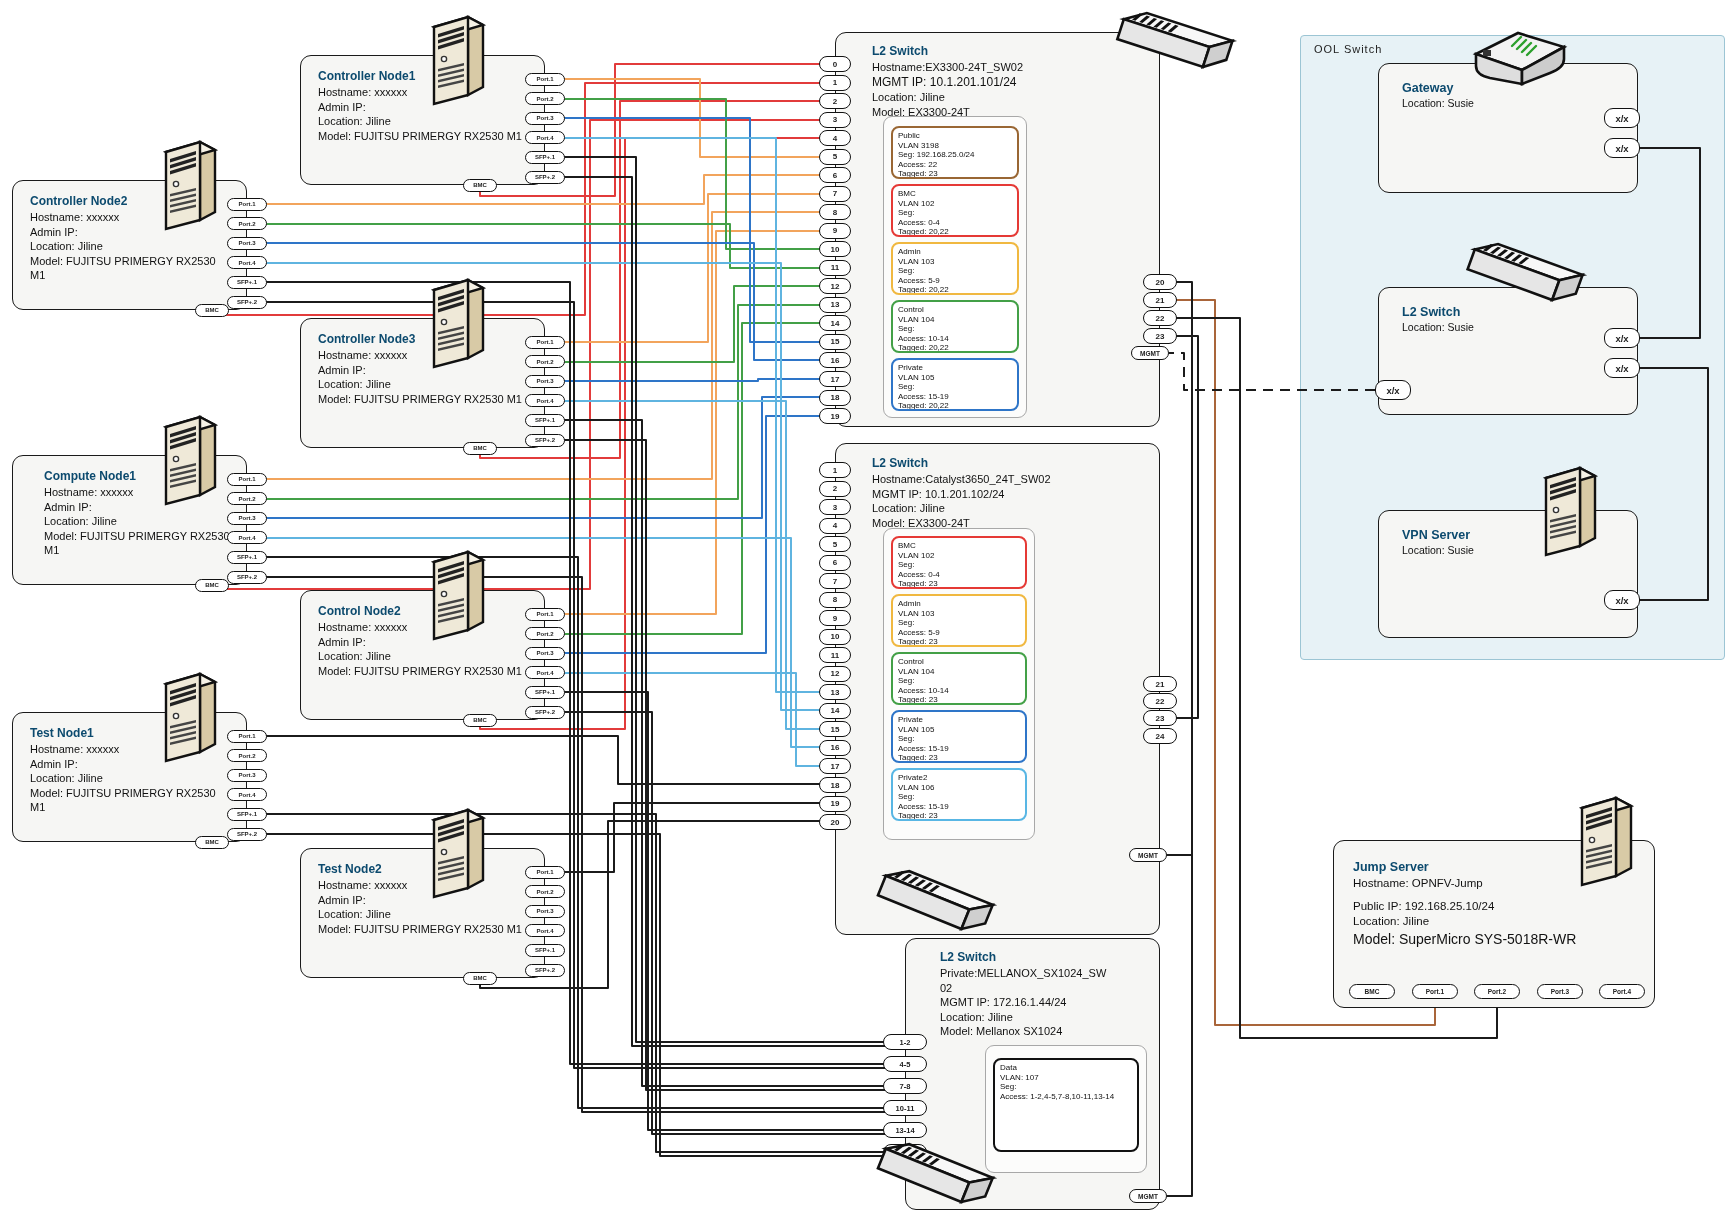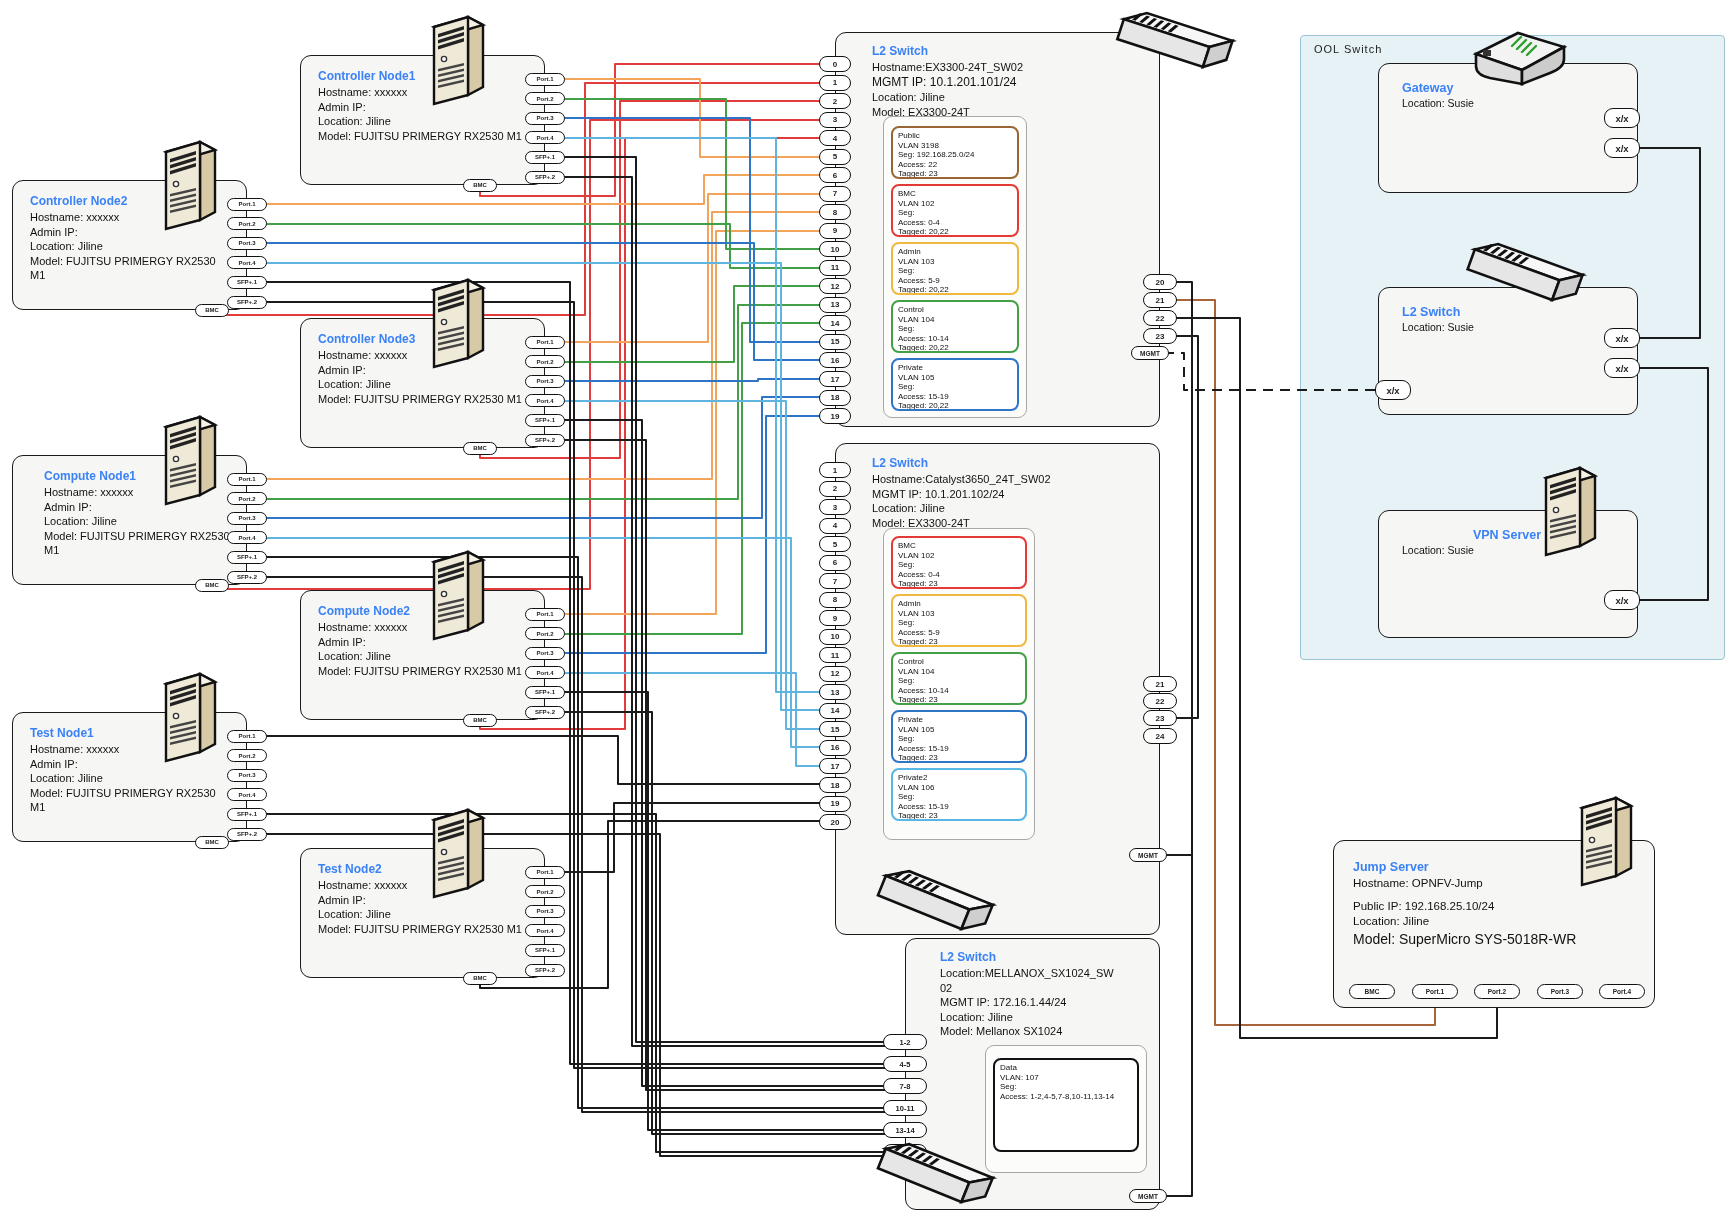--- a/index.html
+++ b/index.html
@@ -2,21 +2,21 @@
 <html><head>
 <meta charset="utf-8">
 <style>
   html,body{margin:0;padding:0;background:#fff;font-family:"Liberation Sans",sans-serif;}
   #canvas{position:relative;overflow:hidden;background:#fff;}
   .ool{position:absolute;background:#e7f2f6;border:1.6px solid #9cc5d4;border-radius:4px;z-index:1;box-sizing:border-box;}
   .ool-label{position:absolute;font-size:11px;color:#222;z-index:2;letter-spacing:1px;}
   svg.cables{position:absolute;left:0;top:0;z-index:2;}
   .box{position:absolute;background:#f6f6f4;border:1.7px solid #1a1a1a;border-radius:11px;z-index:3;box-sizing:border-box;}
   .txt{position:absolute;z-index:4;}
-  .title{font-weight:bold;font-size:12px;color:#3b82f6;margin-bottom:2px;}
+  .title{font-weight:bold;font-size:12px;color:#0c4a6e;margin-bottom:2px;}
   .fields div{font-size:11px;color:#111;line-height:1.32;}
   .port{position:absolute;background:#fff;border:1.7px solid #111;border-radius:9px;display:flex;align-items:center;justify-content:center;font-weight:bold;color:#222;z-index:5;box-sizing:border-box;white-space:nowrap;}
   .vlanc{position:absolute;background:#fcfcfb;border:1.4px solid #a8a8a8;border-radius:9px;z-index:4;box-sizing:border-box;}
   .vlan{position:absolute;background:#fff;border:2px solid #888;border-radius:8px;padding:3px 5px;font-size:8px;line-height:1.2;color:#111;z-index:5;box-sizing:border-box;overflow:hidden;}
   .vlan .vn{font-weight:normal;}
   .icon{position:absolute;z-index:6;pointer-events:none;}
 </style>
 </head>
 <body>
 
@@ -188,21 +188,21 @@
 <polygon points="18,33 44,25 44,28.4 18,36.4" fill="#222"></polygon>
 <polygon points="18,39 44,31 44,34.4 18,42.4" fill="#222"></polygon>
 <circle cx="24" cy="52" r="2.6" fill="#fff" stroke="#333" stroke-width="1.4"></circle>
 <polygon points="18,62 44,56 44,58.6 18,64.6" fill="#444"></polygon>
 <polygon points="18,67.5 44,61.5 44,64.1 18,70.1" fill="#444"></polygon>
 <polygon points="18,73 44,67 44,69.6 18,75.6" fill="#444"></polygon>
 <polygon points="18,78.5 44,72.5 44,75.1 18,81.1" fill="#444"></polygon>
 </svg></div>
     <div class="box" style="left: 300px; top: 590px; width: 245px; height: 130px;"></div>
     <div class="txt" style="left: 318px; top: 604px; width: 205px;">
-      <div class="title" style="font-size: 12px;">Compute Node2</div>
+      <div class="title" style="font-size: 12px;">Control Node2</div>
       <div class="fields">
         <div style="font-size: 11px;">Hostname: xxxxxx</div>
         <div style="font-size: 11px;">Admin IP:</div>
         <div style="font-size: 11px;">Location: Jiline</div>
         <div style="font-size: 11px;">Model: FUJITSU PRIMERGY RX2530 M1</div>
       </div>
     </div>
     <div class="port" style="left: 525px; top: 607.5px; width: 40px; height: 13px; font-size: 6px;">Port.1</div>
     <div class="port" style="left: 525px; top: 627.1px; width: 40px; height: 13px; font-size: 6px;">Port.2</div>
     <div class="port" style="left: 525px; top: 646.7px; width: 40px; height: 13px; font-size: 6px;">Port.3</div>
@@ -448,21 +448,21 @@
           <polygon points="33,32 36.4,32 41.6,23.5 38.2,23.5" fill="#111"></polygon>
           <polygon points="40.5,32 43.9,32 49.1,23.5 45.7,23.5" fill="#111"></polygon>
           <polygon points="48,32 51.4,32 56.6,23.5 53.2,23.5" fill="#111"></polygon>
           <polygon points="55.5,32 58.9,32 64.1,23.5 60.7,23.5" fill="#111"></polygon>
         </g>
       </svg></div>
     <div class="box" style="left: 905px; top: 938px; width: 255px; height: 272px;"></div>
     <div class="txt" style="left: 940px; top: 950px; width: 205px;">
       <div class="title" style="font-size: 12px;">L2 Switch</div>
       <div class="fields">
-        <div style="font-size: 11px;">Location:MELLANOX_SX1024_SW</div>
+        <div style="font-size: 11px;">Private:MELLANOX_SX1024_SW</div>
         <div style="font-size: 11px;">02</div>
         <div style="font-size: 11px;">MGMT IP: 172.16.1.44/24</div>
         <div style="font-size: 11px;">Location: Jiline</div>
         <div style="font-size: 11px;">Model: Mellanox SX1024</div>
       </div>
     </div>
     <div class="port" style="left: 883px; top: 1034px; width: 44px; height: 16px; font-size: 7.5px;">1-2</div>
     <div class="port" style="left: 883px; top: 1056px; width: 44px; height: 16px; font-size: 7.5px;">4-5</div>
     <div class="port" style="left: 883px; top: 1078px; width: 44px; height: 16px; font-size: 7.5px;">7-8</div>
     <div class="port" style="left: 883px; top: 1100px; width: 44px; height: 16px; font-size: 7.5px;">10-11</div>
@@ -528,21 +528,21 @@
 <polygon points="18,32 21.4,32 26.6,23.5 23.2,23.5" fill="#111"></polygon>
           <polygon points="25.5,32 28.9,32 34.1,23.5 30.7,23.5" fill="#111"></polygon>
           <polygon points="33,32 36.4,32 41.6,23.5 38.2,23.5" fill="#111"></polygon>
           <polygon points="40.5,32 43.9,32 49.1,23.5 45.7,23.5" fill="#111"></polygon>
           <polygon points="48,32 51.4,32 56.6,23.5 53.2,23.5" fill="#111"></polygon>
           <polygon points="55.5,32 58.9,32 64.1,23.5 60.7,23.5" fill="#111"></polygon>
         </g>
       </svg></div>
     <div class="box" style="left: 1378px; top: 510px; width: 260px; height: 128px;"></div>
     <div class="txt" style="left: 1402px; top: 528px; width: 210px;">
-      <div class="title" style="font-size: 12.5px; text-align: center;">VPN Server</div>
+      <div class="title" style="font-size: 12.5px;">VPN Server</div>
       <div class="fields">
         <div style="font-size: 10.5px;">Location: Susie</div>
       </div>
     </div>
     <div class="port" style="left: 1604px; top: 590px; width: 36px; height: 20px; font-size: 9.5px;">x/x</div>
     <div class="icon" style="left: 1532px; top: 458px;"><svg width="70" height="100" viewBox="0 0 70 100">
 <polygon points="48,10 63,18 63,80 48,88" fill="#d8caa6" stroke="#111" stroke-width="2.4"></polygon>
 <polygon points="14,20 48,10 63,18 29,28" fill="#f6f2e6" stroke="#111" stroke-width="2.4"></polygon>
 <polygon points="14,20 48,10 48,88 14,97" fill="#efe9d8" stroke="#111" stroke-width="2.4"></polygon>
 <polygon points="18,27 44,19 44,22.4 18,30.4" fill="#222"></polygon>

